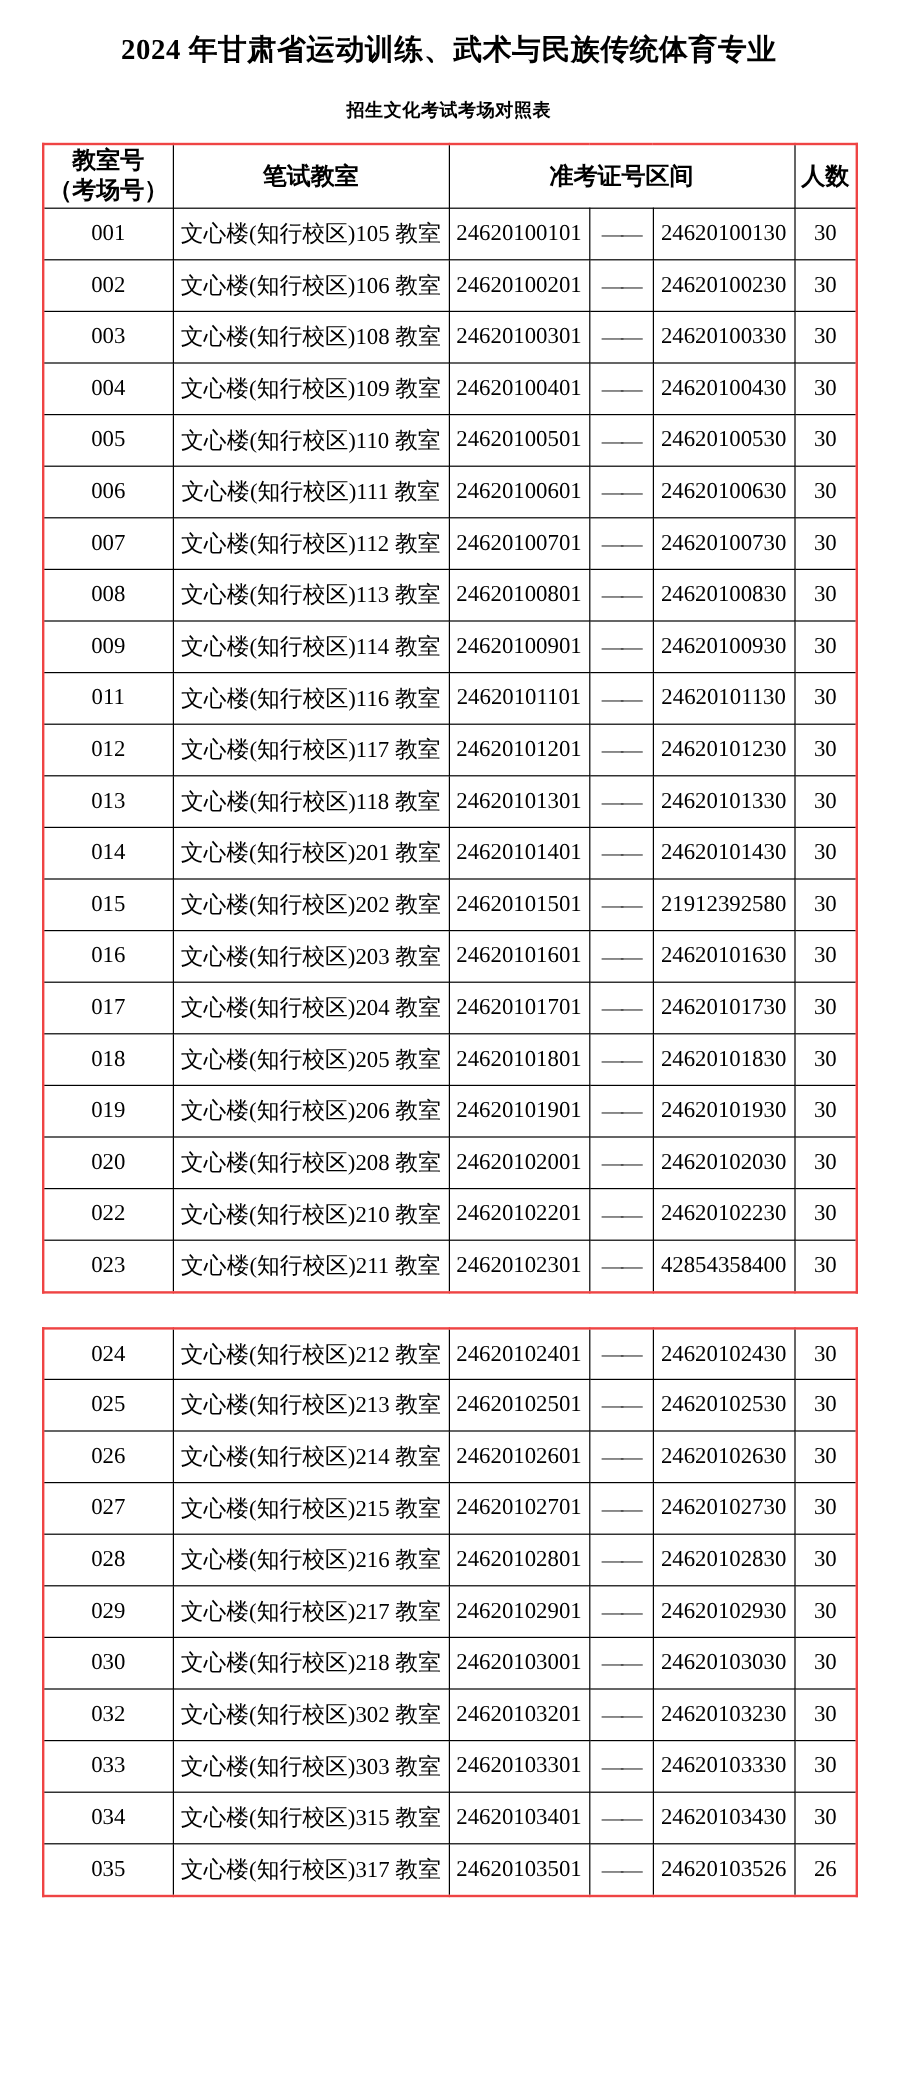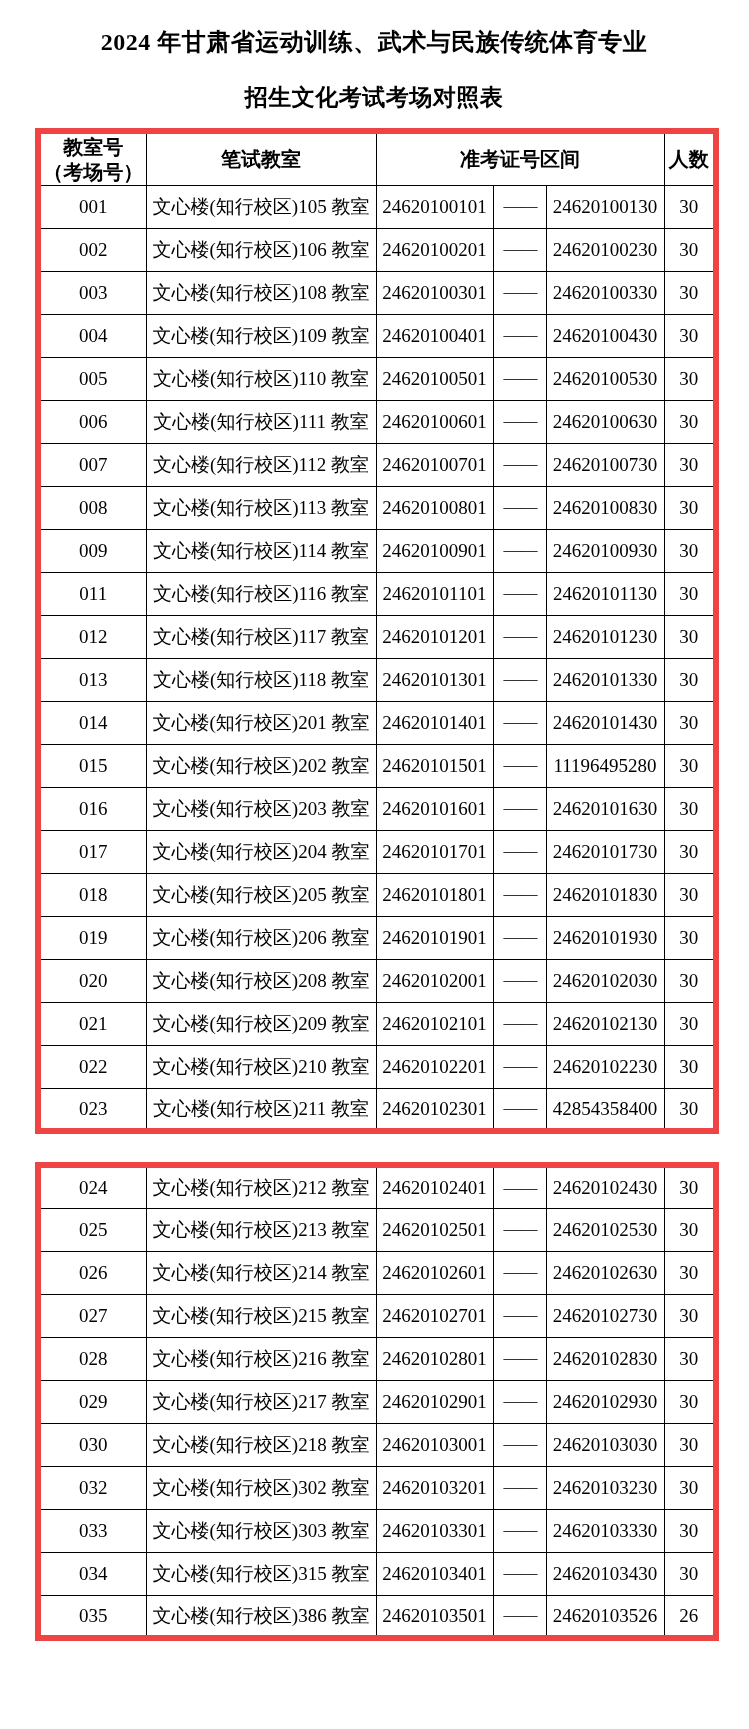--- a/index.html
+++ b/index.html
@@ -19,33 +19,33 @@
   }
   .title-line1 {
     font-size: 24px;
     font-weight: 700;
     margin: 0;
     padding-top: 28px;
     line-height: 1.2;
     letter-spacing: 0.5px;
   }
   .title-line2 {
-    font-size: 23px;
+    font-size: 15px;
     font-weight: 700;
     margin: 0;
     padding-top: 27px;
     line-height: 1.2;
     letter-spacing: 0.5px;
   }
   table.exam-table {
     border-collapse: collapse;
     table-layout: fixed;
     margin-left: 35px;
     width: 678px;
-    border: 6px solid #ef4444;
+    border: 2px solid #ef4444;
   }
   table.exam-table.first { margin-top: 17px; }
   table.exam-table.second { margin-top: 28px; }
   .exam-table th, .exam-table td {
     border: 1.5px solid #000;
     text-align: center;
     vertical-align: middle;
     padding: 0;
     overflow: hidden;
     white-space: nowrap;
@@ -200,21 +200,21 @@
           <td>24620101401</td>
           <td class="dash">——</td>
           <td>24620101430</td>
           <td>30</td>
         </tr>
         <tr>
           <td>015</td>
           <td>文心楼(知行校区)202 教室</td>
           <td>24620101501</td>
           <td class="dash">——</td>
-          <td>11196495280</td>
+          <td>21912392580</td>
           <td>30</td>
         </tr>
         <tr>
           <td>016</td>
           <td>文心楼(知行校区)203 教室</td>
           <td>24620101601</td>
           <td class="dash">——</td>
           <td>24620101630</td>
           <td>30</td>
         </tr>
@@ -241,28 +241,20 @@
           <td class="dash">——</td>
           <td>24620101930</td>
           <td>30</td>
         </tr>
         <tr>
           <td>020</td>
           <td>文心楼(知行校区)208 教室</td>
           <td>24620102001</td>
           <td class="dash">——</td>
           <td>24620102030</td>
-          <td>30</td>
-        </tr>
-        <tr>
-          <td>021</td>
-          <td>文心楼(知行校区)209 教室</td>
-          <td>24620102101</td>
-          <td class="dash">——</td>
-          <td>24620102130</td>
           <td>30</td>
         </tr>
         <tr>
           <td>022</td>
           <td>文心楼(知行校区)210 教室</td>
           <td>24620102201</td>
           <td class="dash">——</td>
           <td>24620102230</td>
           <td>30</td>
         </tr>
@@ -362,21 +354,21 @@
         <tr>
           <td>034</td>
           <td>文心楼(知行校区)315 教室</td>
           <td>24620103401</td>
           <td class="dash">——</td>
           <td>24620103430</td>
           <td>30</td>
         </tr>
         <tr>
           <td>035</td>
-          <td>文心楼(知行校区)386 教室</td>
+          <td>文心楼(知行校区)317 教室</td>
           <td>24620103501</td>
           <td class="dash">——</td>
           <td>24620103526</td>
           <td>26</td>
         </tr>
       </tbody>
   </table>
 
 </div>
 

